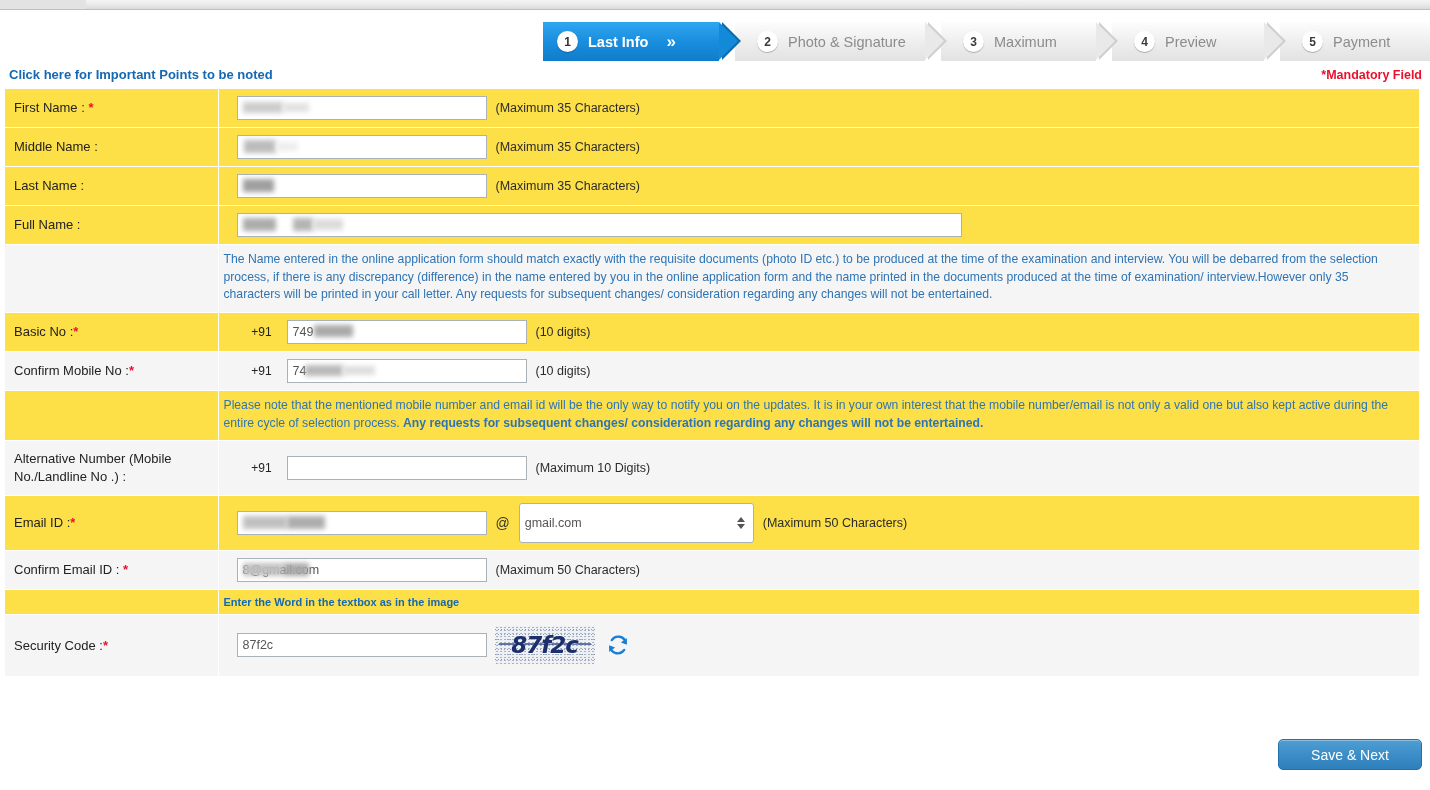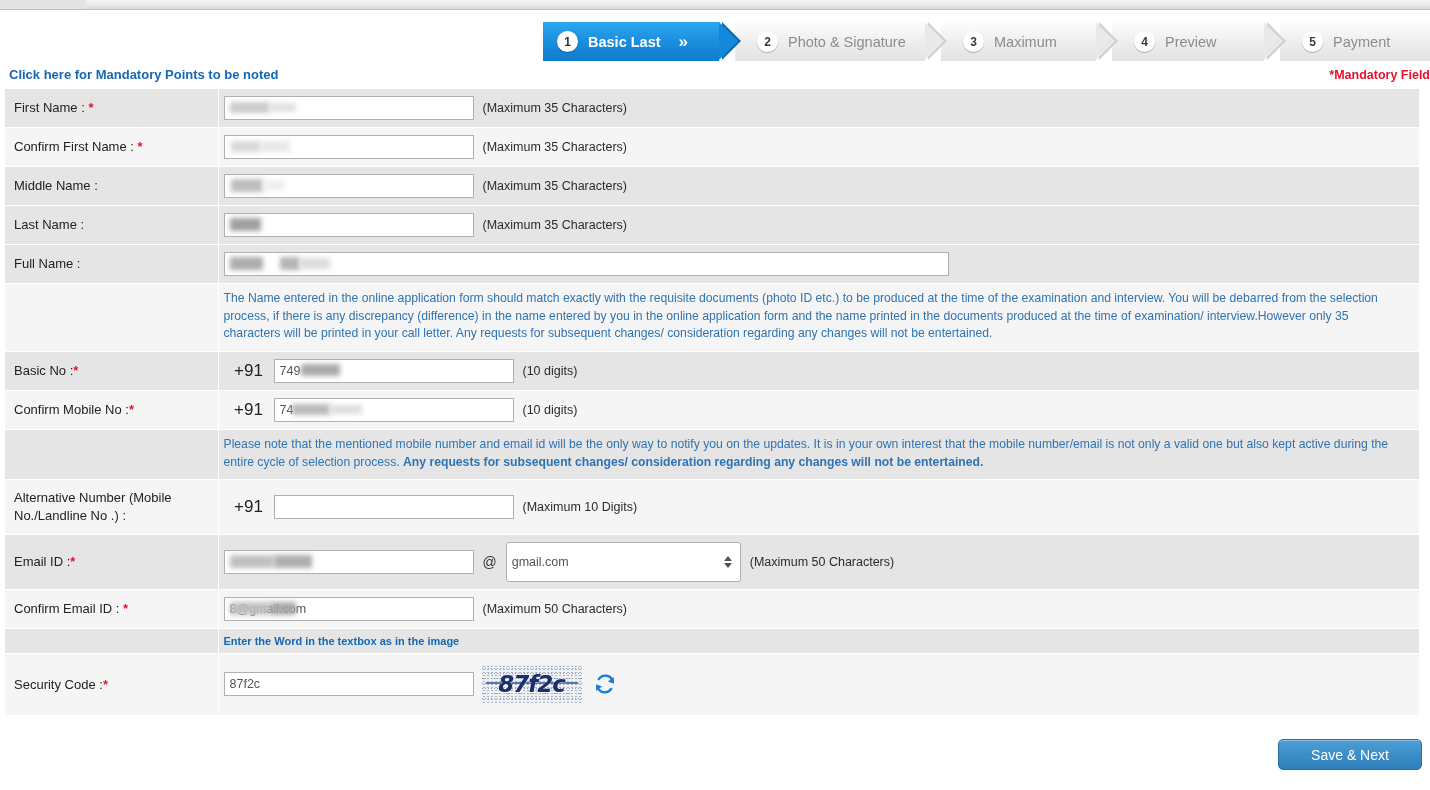--- a/index.html
+++ b/index.html
@@ -89,47 +89,47 @@
   .step-4 { width: 152px; }
   .step-5 { width: 165px; }
 
   
   .important-link {
     position:absolute; left: 9px; top: 67px;
     font-size: 13px; font-weight: bold; color: #1668b3;
     cursor: pointer;
   }
   .mandatory {
-    position:absolute; right: 0; top: 68px;
+    position:absolute; right: 8px; top: 68px;
     font-size: 12.5px; font-weight: bold; color: #e8112d;
   }
 
   
   .form-table {
     position:absolute; left: 5px; top: 89px;
     width: 1414px;
     border-collapse: collapse;
     table-layout: fixed;
   }
-  .form-table tr.odd  td { background:#e5e5e5; }
+  .form-table tr.odd  td { background:#fde047; }
   .form-table tr.even td { background:#f5f5f5; }
   .form-table td {
     padding: 0;
     vertical-align: middle;
     border-bottom: 1px solid #ffffff;
   }
   td.lbl-cell {
     width: 213px;
     padding: 9px 0 9px 9px;
     font-size: 13px;
     color: #222;
     line-height: 1.35;
     border-right: 1px solid #fff;
   }
-  td.field-cell { padding: 7px 0 7px 5px; }
+  td.field-cell { padding: 7px 0 7px 18px; }
   .req { color:#e8112d; font-weight:bold; }
 
   .row-inner { display:flex; align-items:center; }
 
   input.txt {
     height: 24px;
     border: 1px solid #aab2b8;
     background: #fff;
     font-size: 12.5px;
     font-family: "Liberation Sans", sans-serif;
@@ -147,21 +147,21 @@
     position:absolute; pointer-events:none;
     background:#c9c9c9;
     filter: blur(2.5px);
     opacity: .95;
   }
 
   .hint {
     font-size: 12.5px; color:#2b2b2b; margin-left: 9px; white-space: nowrap;
   }
   .plus91 {
-    width: 50px; text-align:center; font-size: 17px; color:#222; flex:0 0 auto;
+    width: 50px; text-align:center; font-size: 12px; color:#222; flex:0 0 auto;
   }
 
   
   td.note-cell {
     padding: 6px 14px 8px 5px;
     font-size: 12.2px;
     color: #2f74b5;
     line-height: 1.45;
   }
   td.note-cell b { color:#2f74b5; }
@@ -252,21 +252,21 @@
 <div class="page">
 
   <div class="topbar">
     <div class="tb-left"></div>
   </div>
 
   <div class="wizard">
 
     <div class="step step-1 active">
       <span class="num">1</span>
-      <span class="lbl">Basic Last</span>
+      <span class="lbl">Last Info</span>
       <span class="chev">»</span>
     </div>
 
     <div class="step step-2">
       <span class="num">2</span>
       <span class="lbl">Photo &amp; Signature</span>
     </div>
 
     <div class="step step-3">
       <span class="num">3</span>
@@ -278,21 +278,21 @@
       <span class="lbl">Preview</span>
     </div>
 
     <div class="step step-5">
       <span class="num">5</span>
       <span class="lbl">Payment</span>
     </div>
 
   </div>
 
-  <div class="important-link">Click here for Mandatory Points to be noted</div>
+  <div class="important-link">Click here for Important Points to be noted</div>
   <div class="mandatory">*Mandatory Field</div>
 
   <table class="form-table">
 
     <tbody>
         <tr class="odd">
       <td class="lbl-cell">
         <span>First Name : </span><span class="req">*</span>
       </td>
       <td class="field-cell">
@@ -300,35 +300,20 @@
           <span class="inputwrap">
             <input class="txt w250" type="text" value="" style="">
             <span class="redact" style="left:6px;top:6px;width:40px;height:11px;"></span>
             <span class="redact" style="left:46px;top:7px;width:26px;height:9px;background:#e0e0e0;"></span>
           </span>
           <span class="hint">(Maximum 35 Characters)</span>
         </div>
       </td>
     </tr>
 
-    <tr class="even">
-      <td class="lbl-cell">
-        <span>Confirm First Name : </span><span class="req">*</span>
-      </td>
-      <td class="field-cell">
-        <div class="row-inner">
-          <span class="inputwrap">
-            <input class="txt w250" type="text" value="" style="">
-            <span class="redact" style="left:7px;top:6px;width:30px;height:11px;background:#d6d6d6;"></span>
-            <span class="redact" style="left:37px;top:6px;width:29px;height:11px;background:#e7e7e7;"></span>
-          </span>
-          <span class="hint">(Maximum 35 Characters)</span>
-        </div>
-      </td>
-    </tr>
 
     <tr class="odd">
       <td class="lbl-cell">Middle Name :</td>
       <td class="field-cell">
         <div class="row-inner">
           <span class="inputwrap">
             <input class="txt w250" type="text" value="" style="">
             <span class="redact" style="left:7px;top:5px;width:32px;height:13px;background:#b9b9b9;"></span>
             <span class="redact" style="left:39px;top:7px;width:22px;height:9px;background:#ededed;"></span>
           </span>

